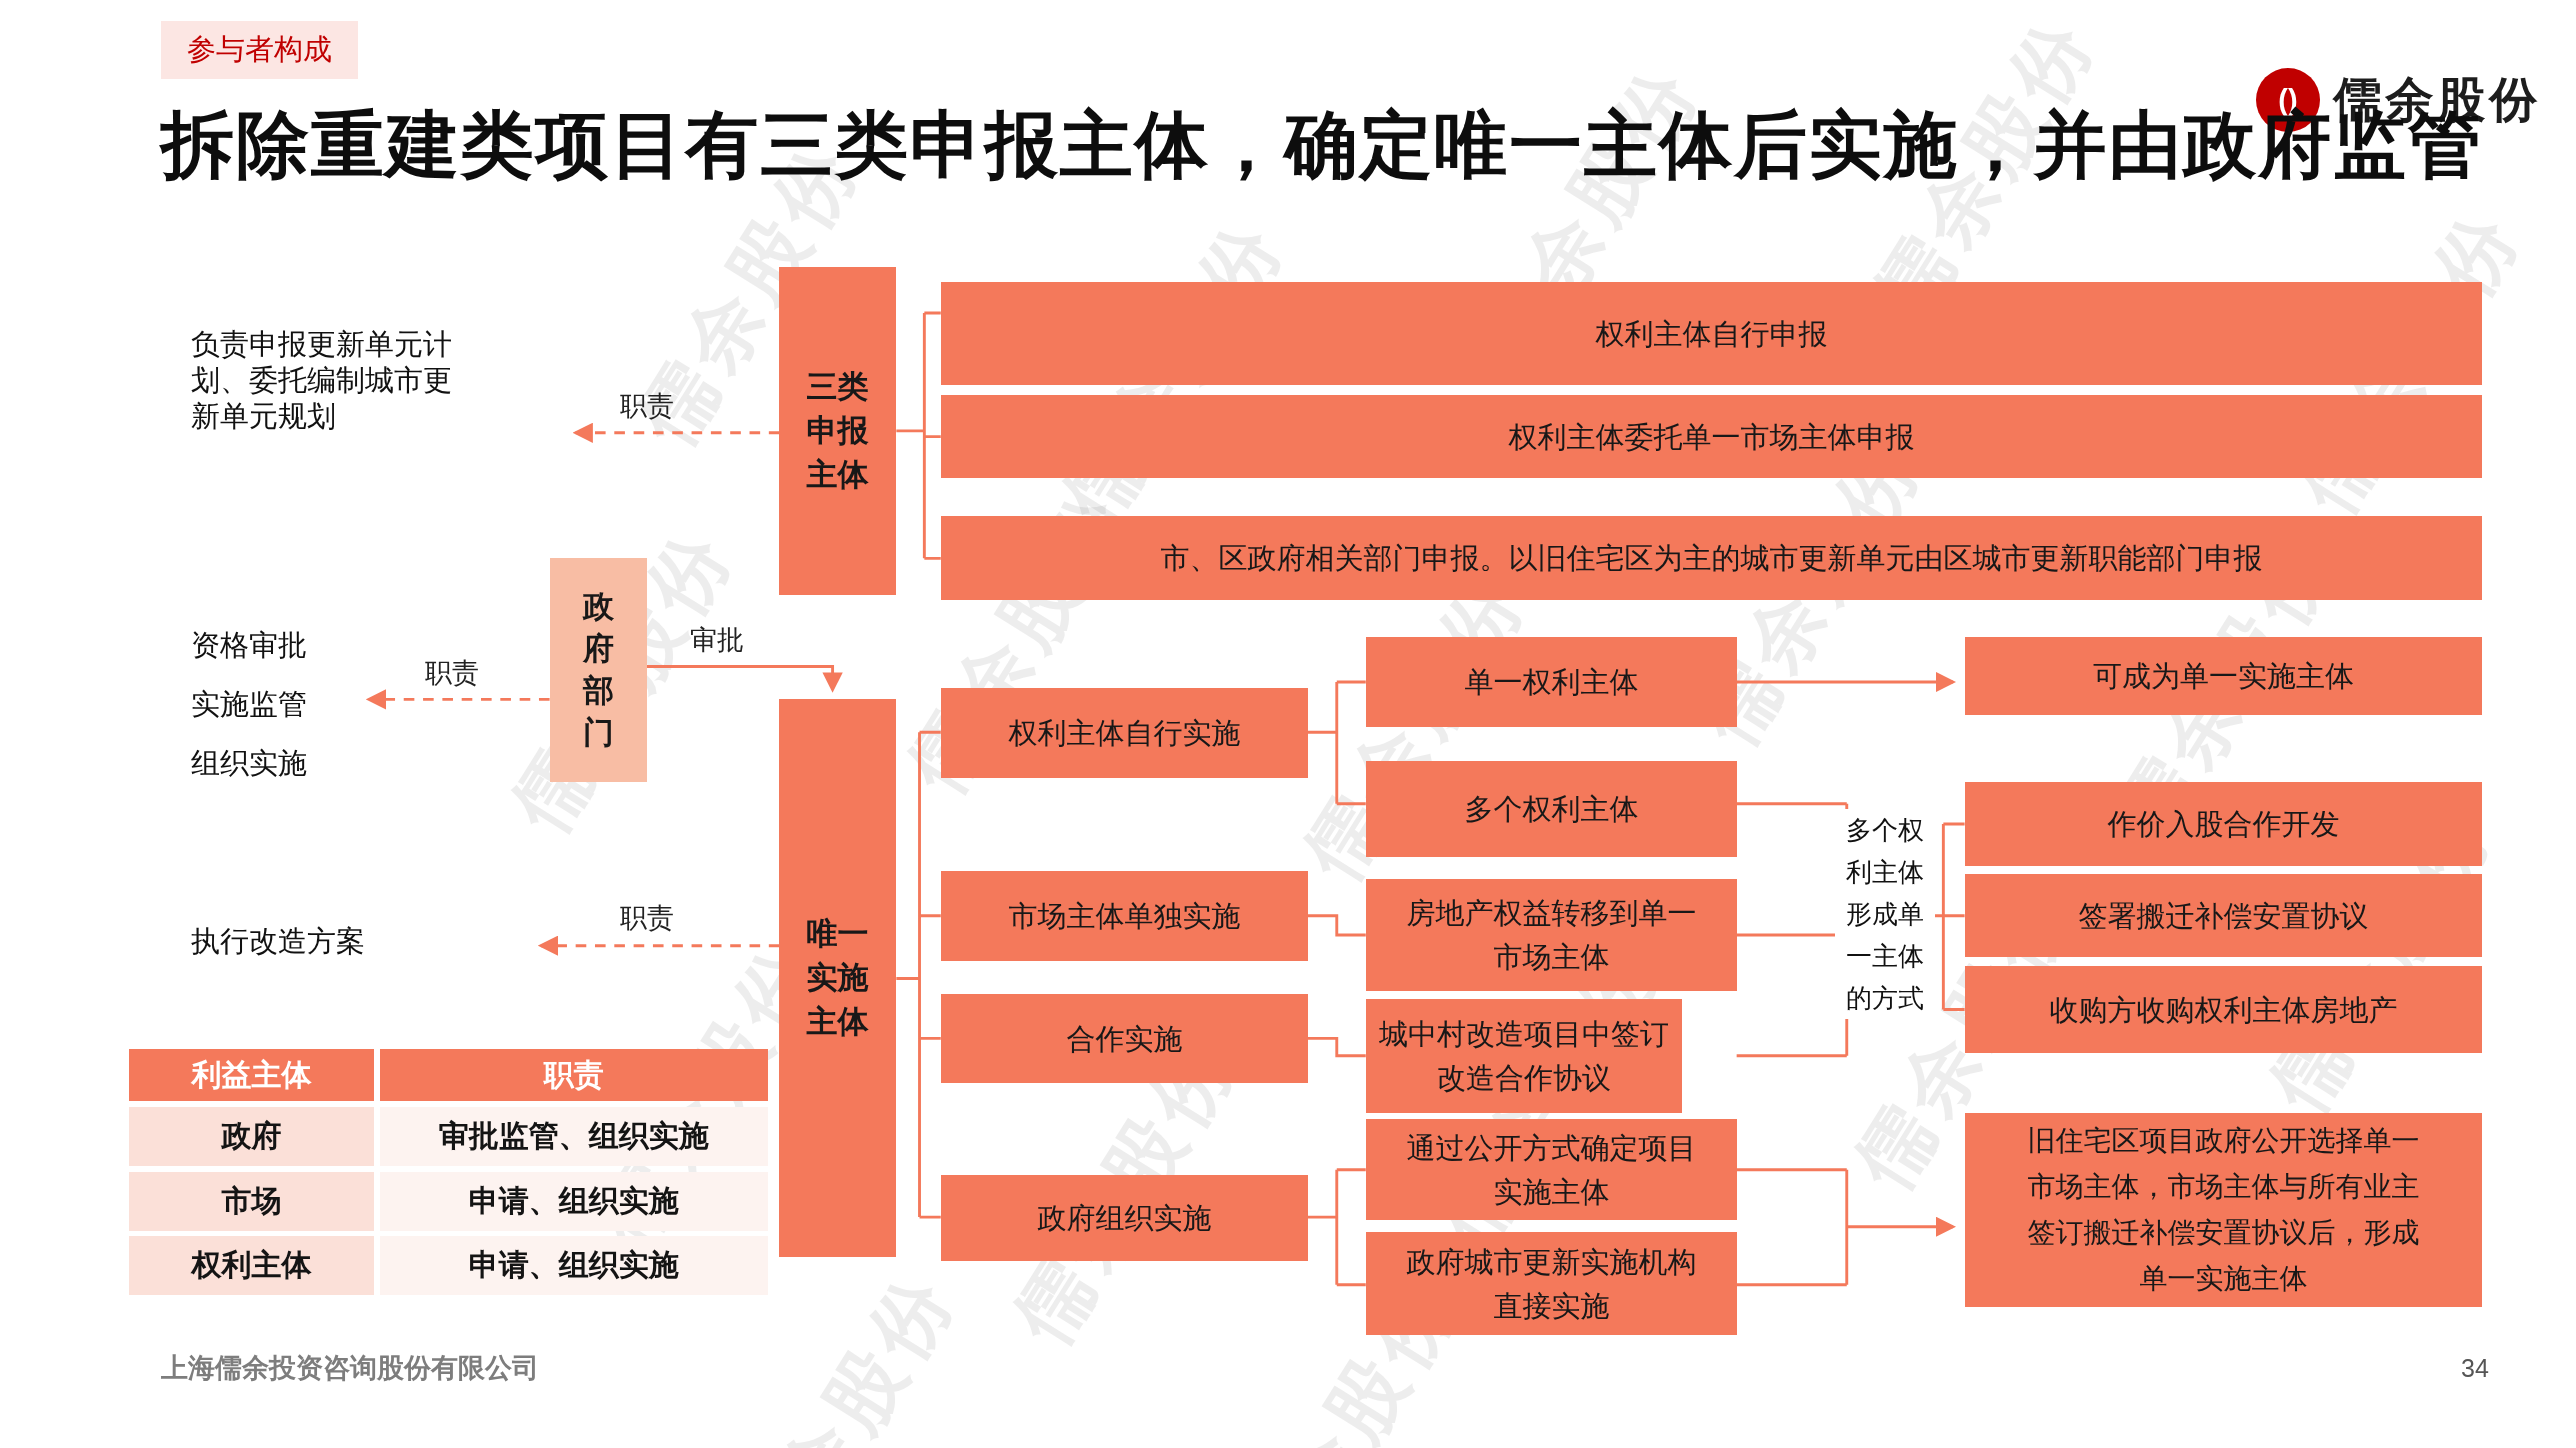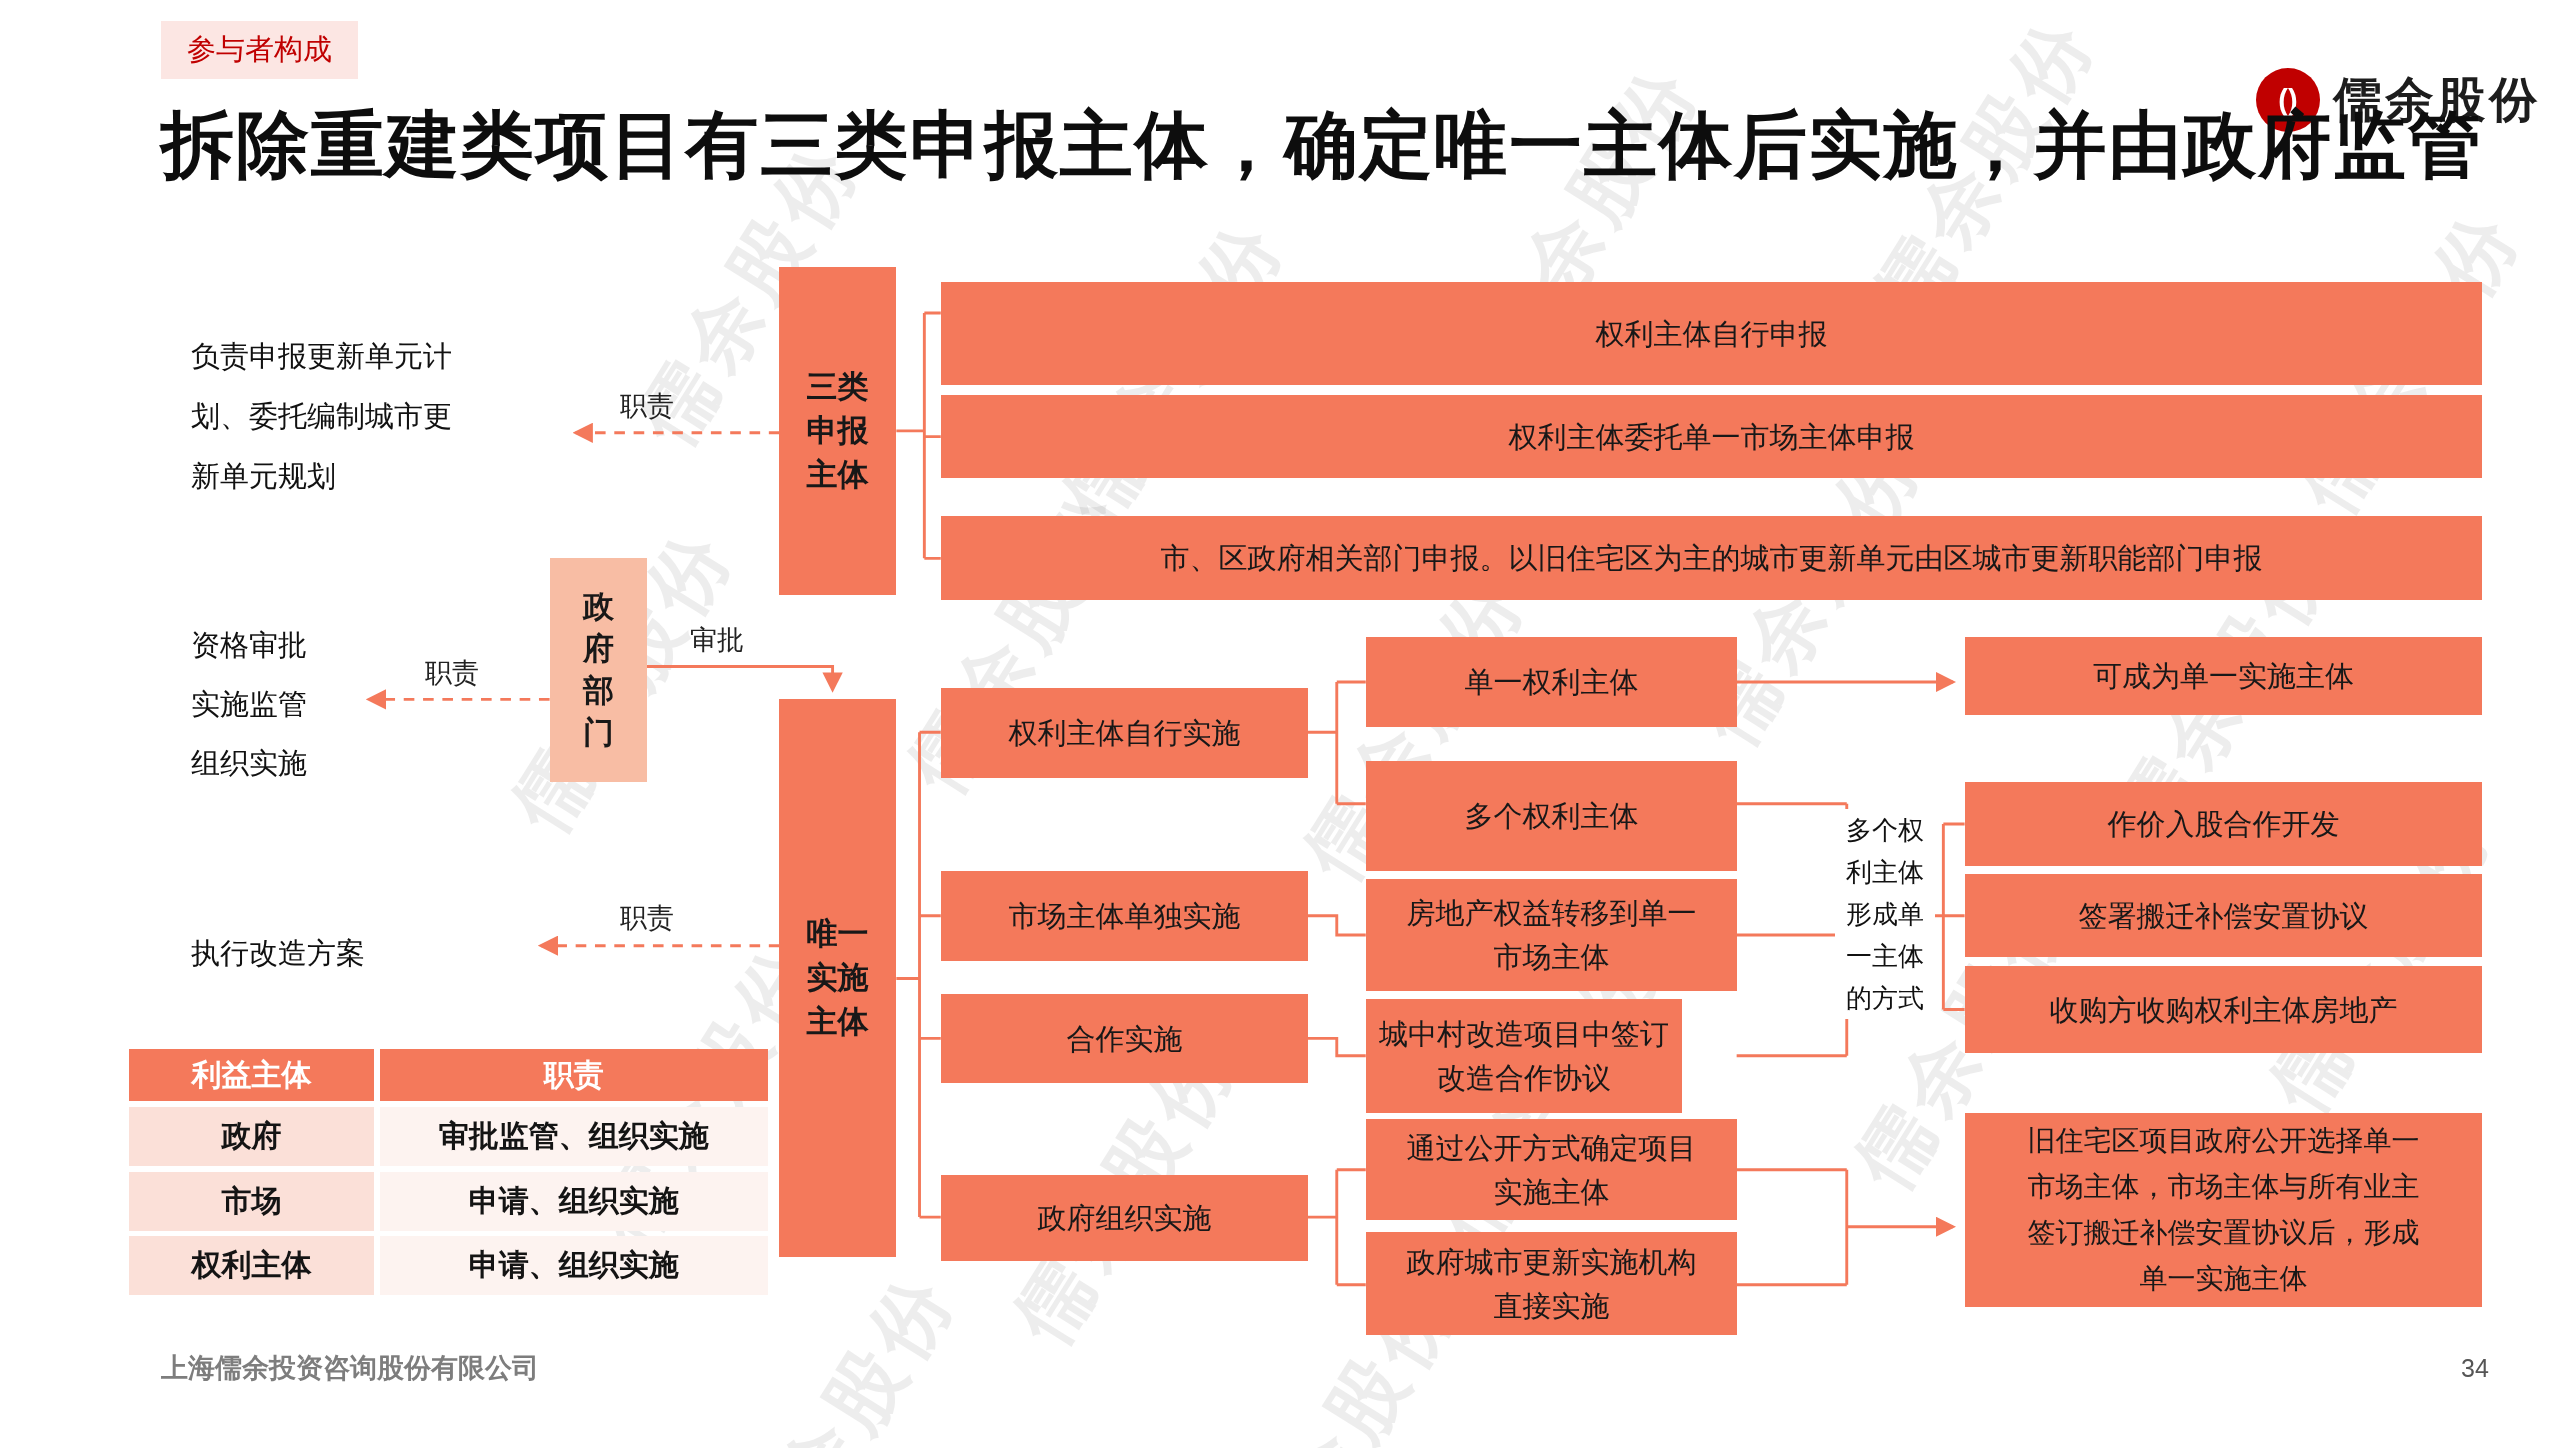--- a/index.html
+++ b/index.html
@@ -31,21 +31,21 @@
   
   .box {
     position:absolute; background:#F4795B; color:#181818; display:flex;
     align-items:center; justify-content:center; text-align:center;
     font-size:29px; z-index:2; line-height:44px;
   }
   .pillar { font-weight:700; font-size:31px; }
   .light { background:#F8BDA4; }
   .pre { white-space:pre-line; }
   .note {
-    position:absolute; font-size:29px; line-height:60px; color:#111;
+    position:absolute; font-size:29px; line-height:36px; color:#111;
     white-space:pre-line; z-index:2;
   }
   .lbl { position:absolute; font-size:27px; color:#222; z-index:3; }
   .bridge {
     position:absolute; background:#ffffff; font-size:26px; line-height:42px;
     text-align:center; color:#111; z-index:3;
   }
   .connectors { position:absolute; left:0; top:0; z-index:1; }
   
   .stake-table {
@@ -152,21 +152,21 @@
   <div class="box" style="left:941px;top:282px;width:1541px;height:103px">权利主体自行申报</div>
   <div class="box" style="left:941px;top:395px;width:1541px;height:83px">权利主体委托单一市场主体申报</div>
   <div class="box" style="left:941px;top:516px;width:1541px;height:84px">市、区政府相关部门申报。以旧住宅区为主的城市更新单元由区城市更新职能部门申报</div>
 
   <div class="box" style="left:941px;top:688px;width:367px;height:90px">权利主体自行实施</div>
   <div class="box" style="left:941px;top:871px;width:367px;height:90px">市场主体单独实施</div>
   <div class="box" style="left:941px;top:994px;width:367px;height:89px">合作实施</div>
   <div class="box" style="left:941px;top:1175px;width:367px;height:86px">政府组织实施</div>
 
   <div class="box" style="left:1366px;top:637px;width:371px;height:90px">单一权利主体</div>
-  <div class="box" style="left:1366px;top:761px;width:371px;height:110px">多个权利主体</div>
+  <div class="box" style="left:1366px;top:761px;width:371px;height:96px">多个权利主体</div>
   <div class="box pre" style="left:1366px;top:879px;width:371px;height:112px">房地产权益转移到单一
 市场主体</div>
   <div class="box pre" style="left:1366px;top:999px;width:316px;height:114px">城中村改造项目中签订
 改造合作协议</div>
   <div class="box pre" style="left:1366px;top:1119px;width:371px;height:101px">通过公开方式确定项目
 实施主体</div>
   <div class="box pre" style="left:1366px;top:1232px;width:371px;height:103px">政府城市更新实施机构
 直接实施</div>
 
   <div class="bridge pre" style="left:1835px;top:809px;width:100px">多个权

